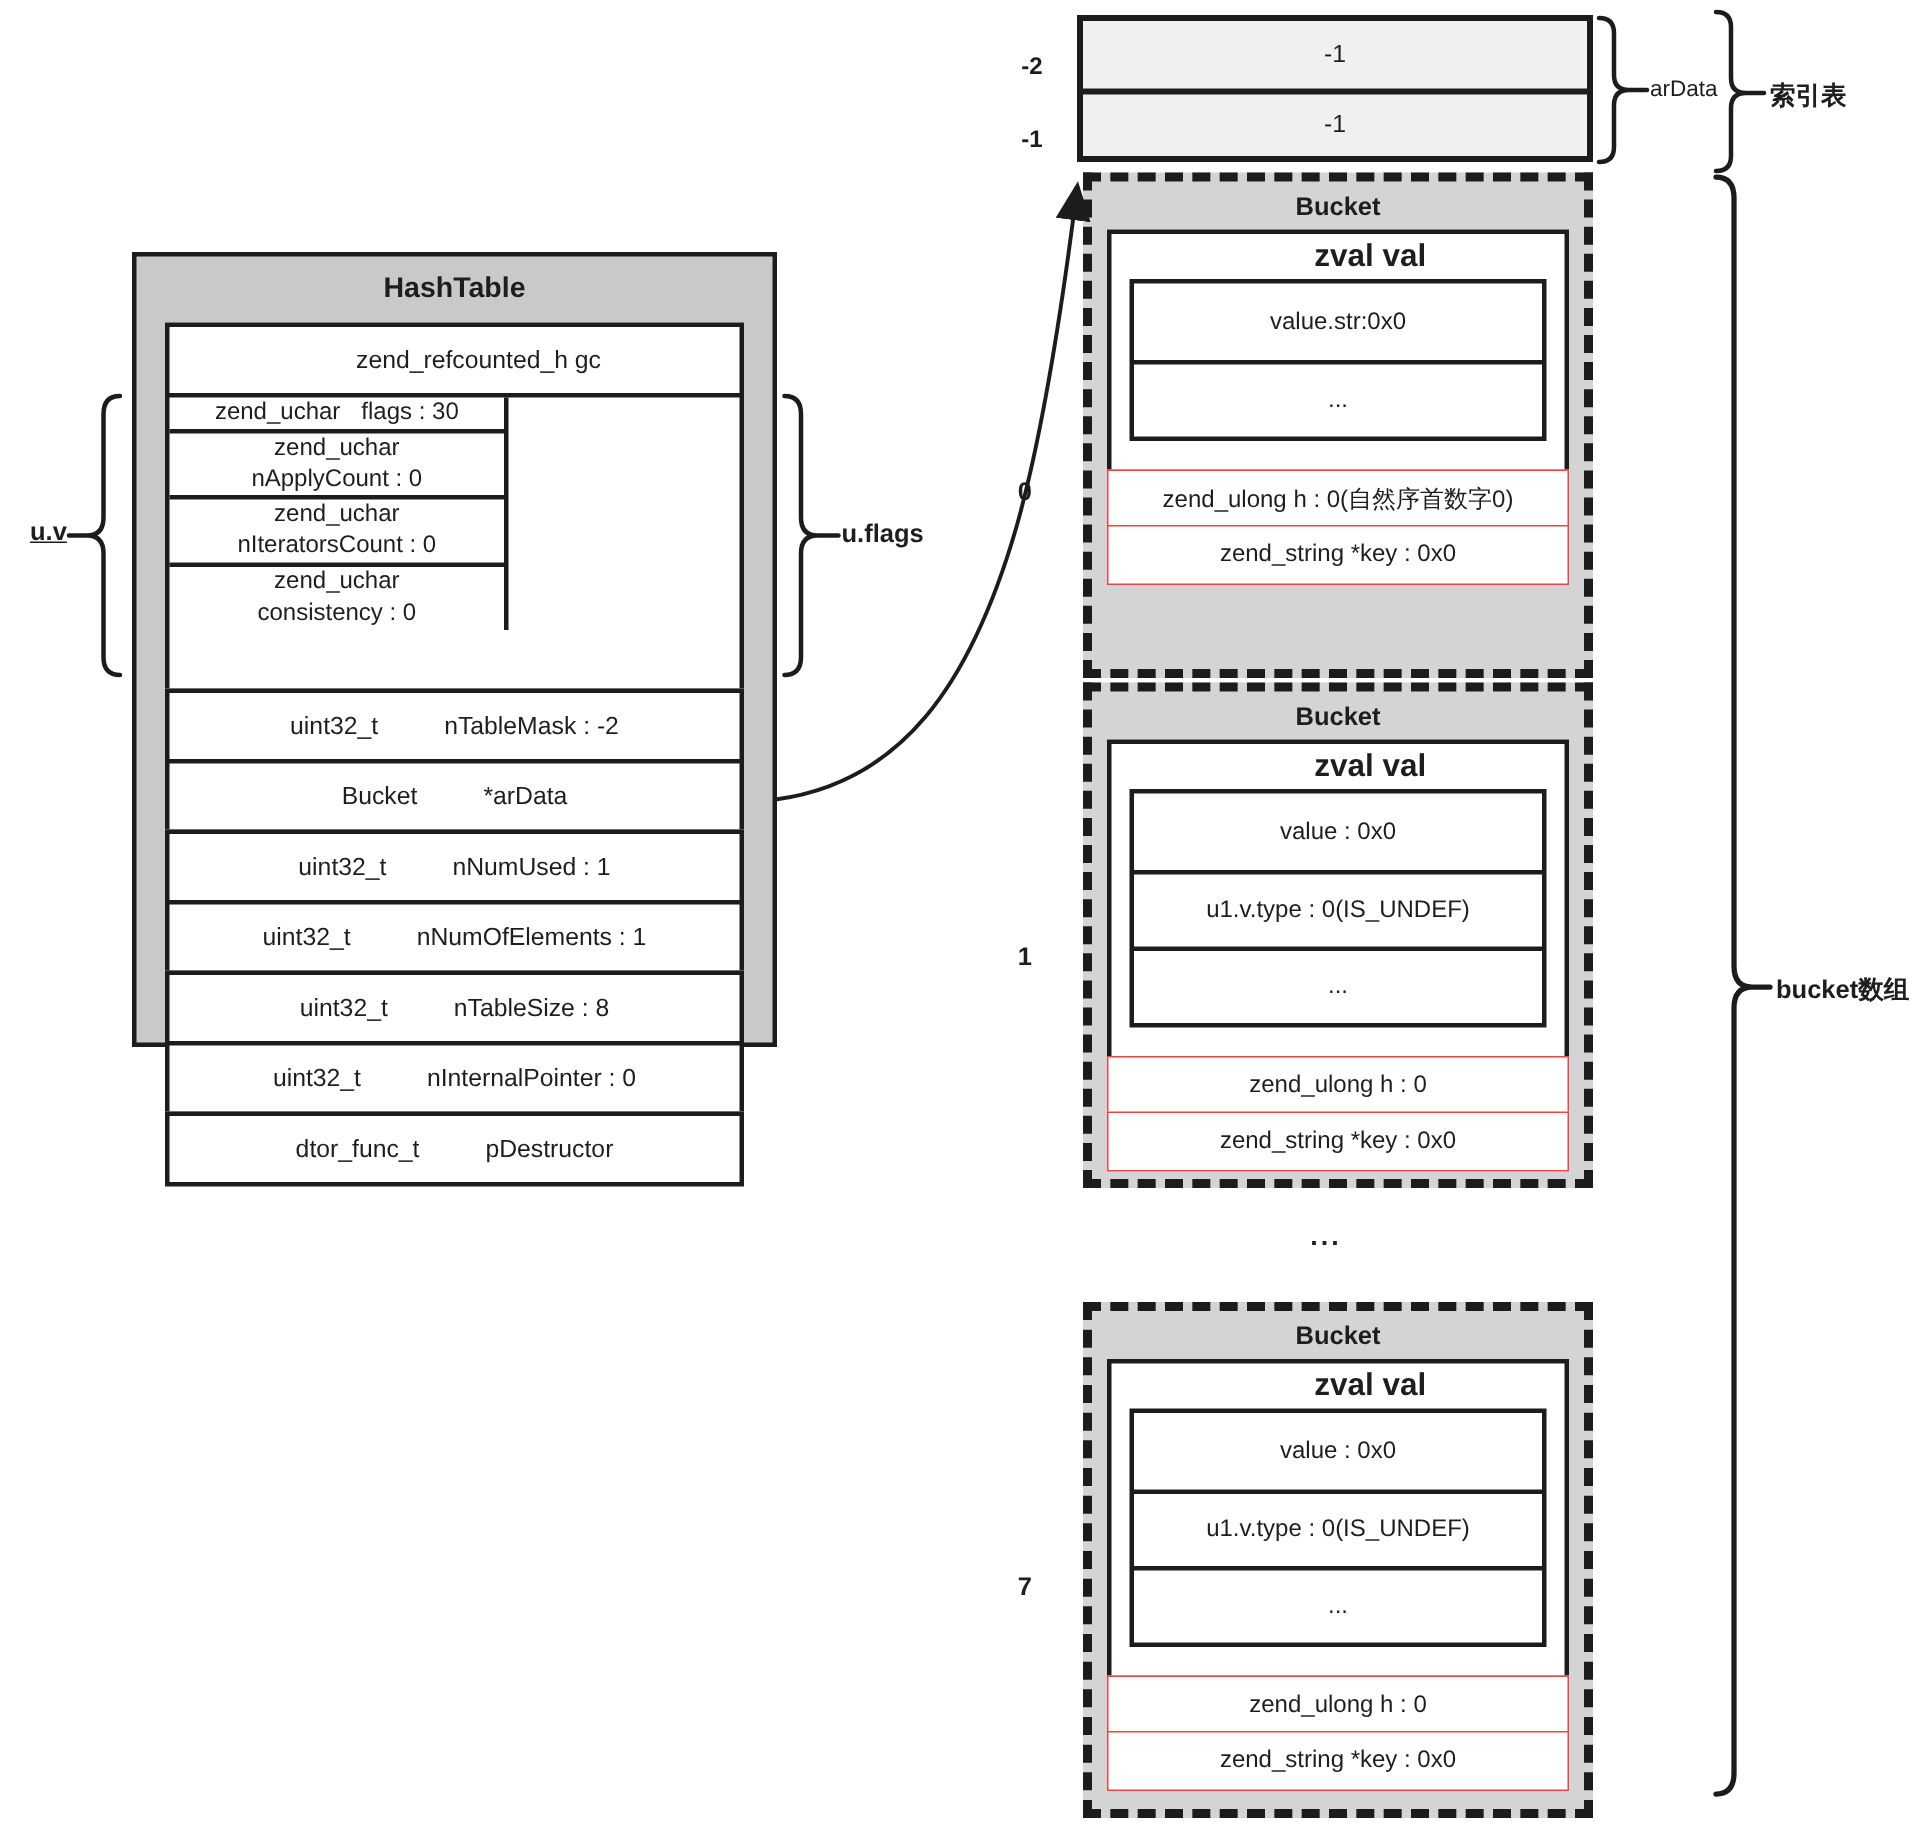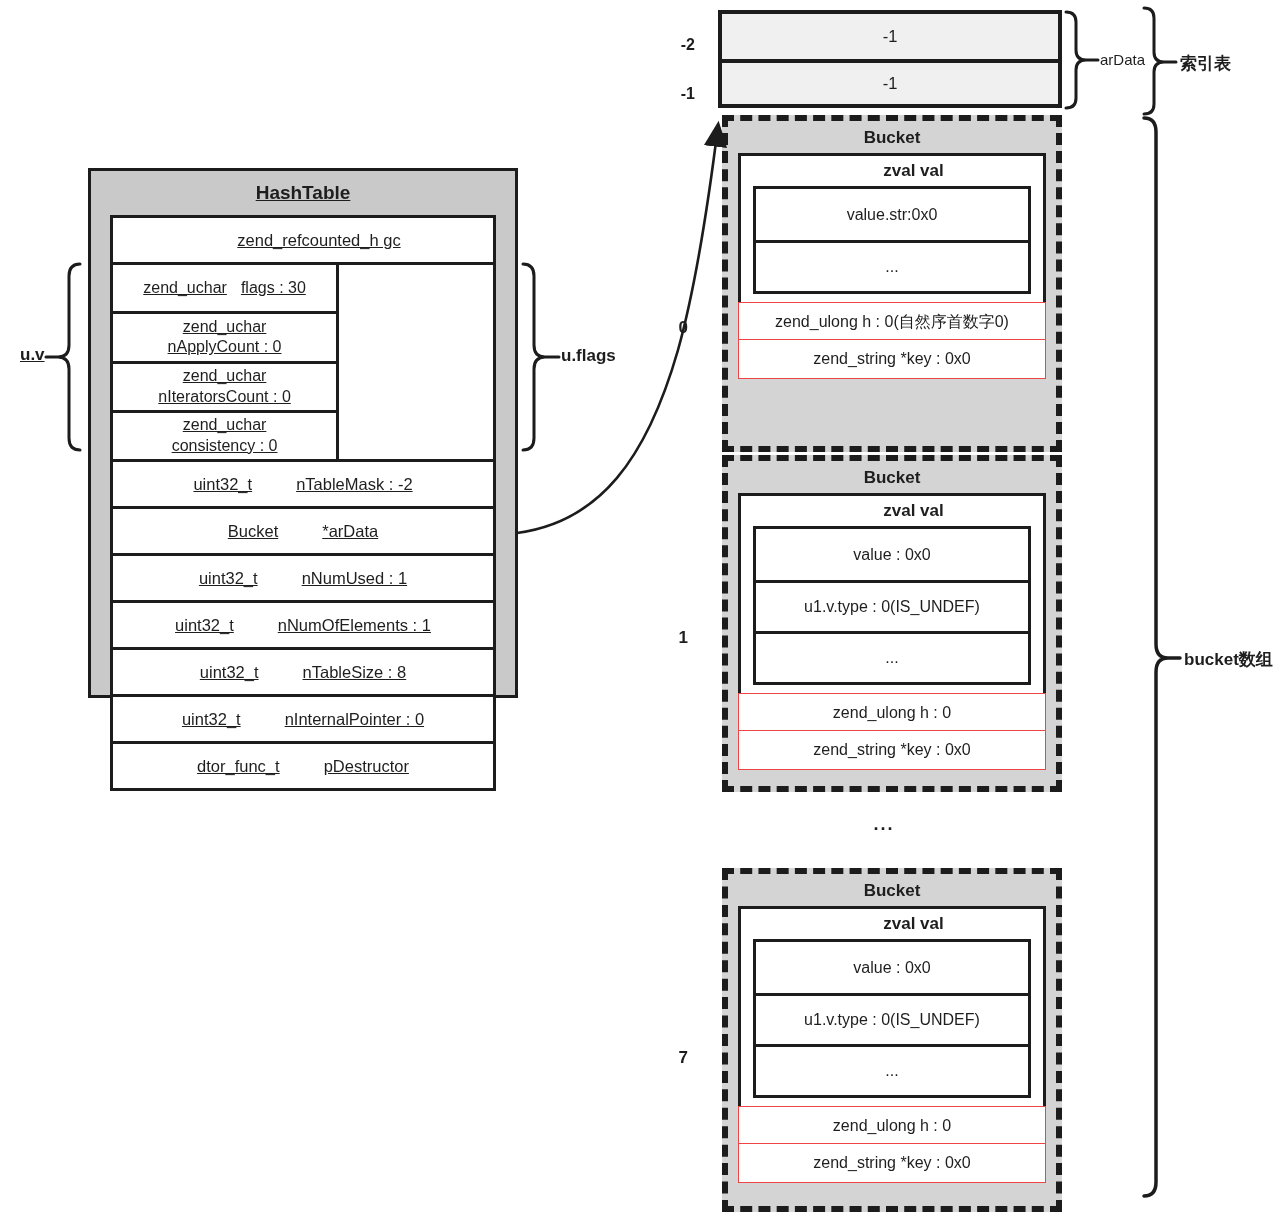--- a/index.html
+++ b/index.html
@@ -2,28 +2,28 @@
 <html><head>
 <meta charset="utf-8">
 <style>
   * { box-sizing: border-box; margin: 0; padding: 0; }
   html,body { background:#fff; }
   body { font-family: "Liberation Sans", "DejaVu Sans", sans-serif; color:#1e1e1e; }
   .canvas { position:relative; width:1280px; height:1225px; background:#fff; overflow:hidden; }
 
   
   .ht-outer { position:absolute; left:88px; top:168px; width:430px; height:530px;
-              background:#c9c9c9; border:3px solid #1c1c1c;text-decoration:underline; }
+              background:#c9c9c9; border:3px solid #1c1c1c; }
   .ht-title { height:44px; line-height:44px; text-align:center; font-weight:bold; font-size:19px; }
   .ht-inner { margin:0 19px; }
   .hrow { background:#fff; border:3px solid #1c1c1c; margin-top:-3px;
           display:flex; align-items:center; justify-content:center; gap:44px;
           height:50px; font-size:16.5px; }
   .hrow.first { margin-top:0;padding-left:32px; }
-  .uv-block { background:#fff; border:3px solid #1c1c1c; margin-top:-3px; height:200px; display:flex; }
+  .uv-block { background:#fff; border:3px solid #1c1c1c; margin-top:-3px; height:200px; display:flex;flex-direction:column; }
   .uv-left { width:59.5%; border-right:3px solid #1c1c1c; display:flex; flex-direction:column; }
   .uv-cell { flex:1; border-bottom:3px solid #1c1c1c; display:flex; flex-direction:column;
              align-items:center; justify-content:center; font-size:16px; line-height:1.3; }
   .uv-cell:last-child { border-bottom:none; }
   .uv-cell.one-line { flex-direction:row; gap:14px; }
   .uv-right { flex:1; display:flex; align-items:center; justify-content:center; font-size:16.5px; }
 
   
   .brace-label { position:absolute; font-weight:bold; font-size:17px; white-space:nowrap; }
   .brace-label.regular { font-weight:normal; font-size:15px; }
@@ -36,22 +36,22 @@
                  border:4px solid #1c1c1c; background:#f0f0f0; }
   .index-row { height:45px; display:flex; align-items:center; justify-content:center; font-size:16.5px; }
   .index-row + .index-row { border-top:4px solid #1c1c1c; }
   .idx-lbl { position:absolute; width:40px; text-align:right; font-weight:bold; font-size:16px; left:655px; }
 
   
   .bucket { position:absolute; left:722px; width:340px; background:#d4d4d4;
             border:6px dashed #1c1c1c; padding:2px 10px 6px; }
   .bucket-title { height:30px; line-height:30px; text-align:center; font-weight:bold; font-size:17px; }
   .zval-box { background:#fff; border:3px solid #1c1c1c; }
-  .zval-title { height:30px; line-height:30px; text-align:center; font-weight:bold; font-size:17px;padding-left:43px; }
-  .zval-inner { margin:0 12px 8px; border:3px solid #1c1c1c;text-align:right; }
+  .zval-title { height:30px; line-height:30px; text-align:center; font-weight:bold; font-size:21px;padding-left:43px; }
+  .zval-inner { margin:0 12px 19px; border:3px solid #1c1c1c;text-align:right; }
   .zrow { height:51px; display:flex; align-items:center; justify-content:center; font-size:16px; }
   .zrow + .zrow { border-top:3px solid #1c1c1c; }
   .brow { background:#fff; border:1px solid #ef4444; margin-top:-3px; height:40px;
           display:flex; align-items:center; justify-content:center; font-size:16px; }
   .bkt-lbl { position:absolute; width:40px; text-align:right; font-weight:bold; font-size:17px; left:648px; }
 
   .ellipsis-mid { position:absolute; left:852px; top:814px; width:64px; text-align:center;
                   font-weight:bold; font-size:18px; letter-spacing:2px; }
 
   

